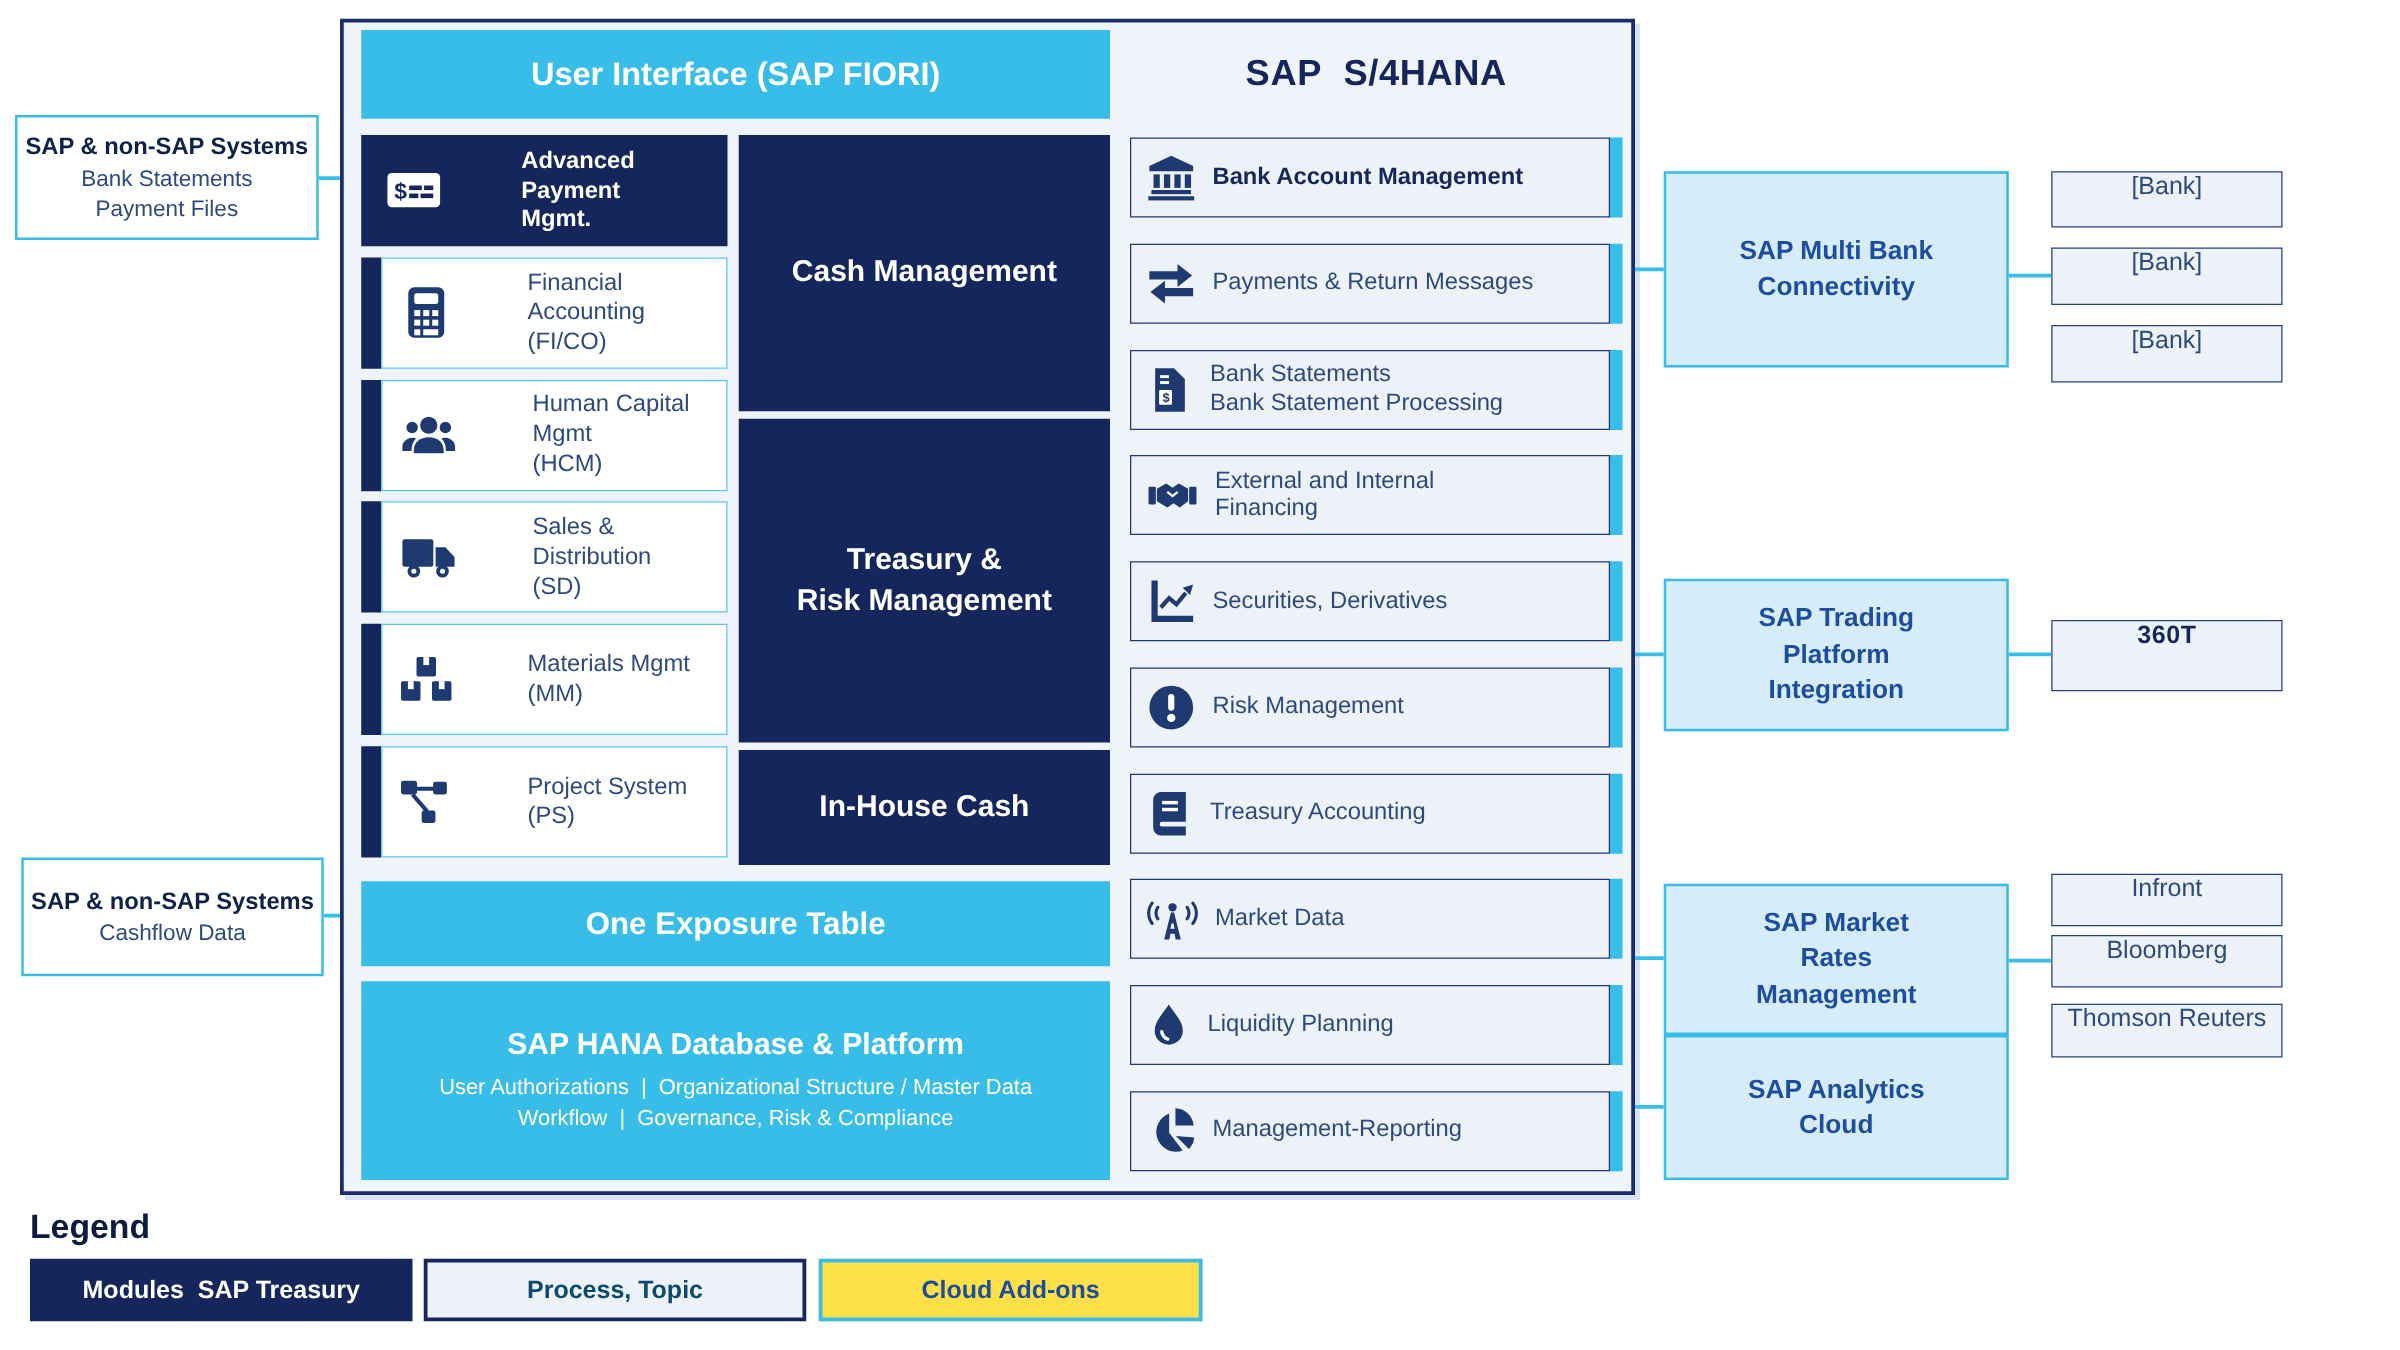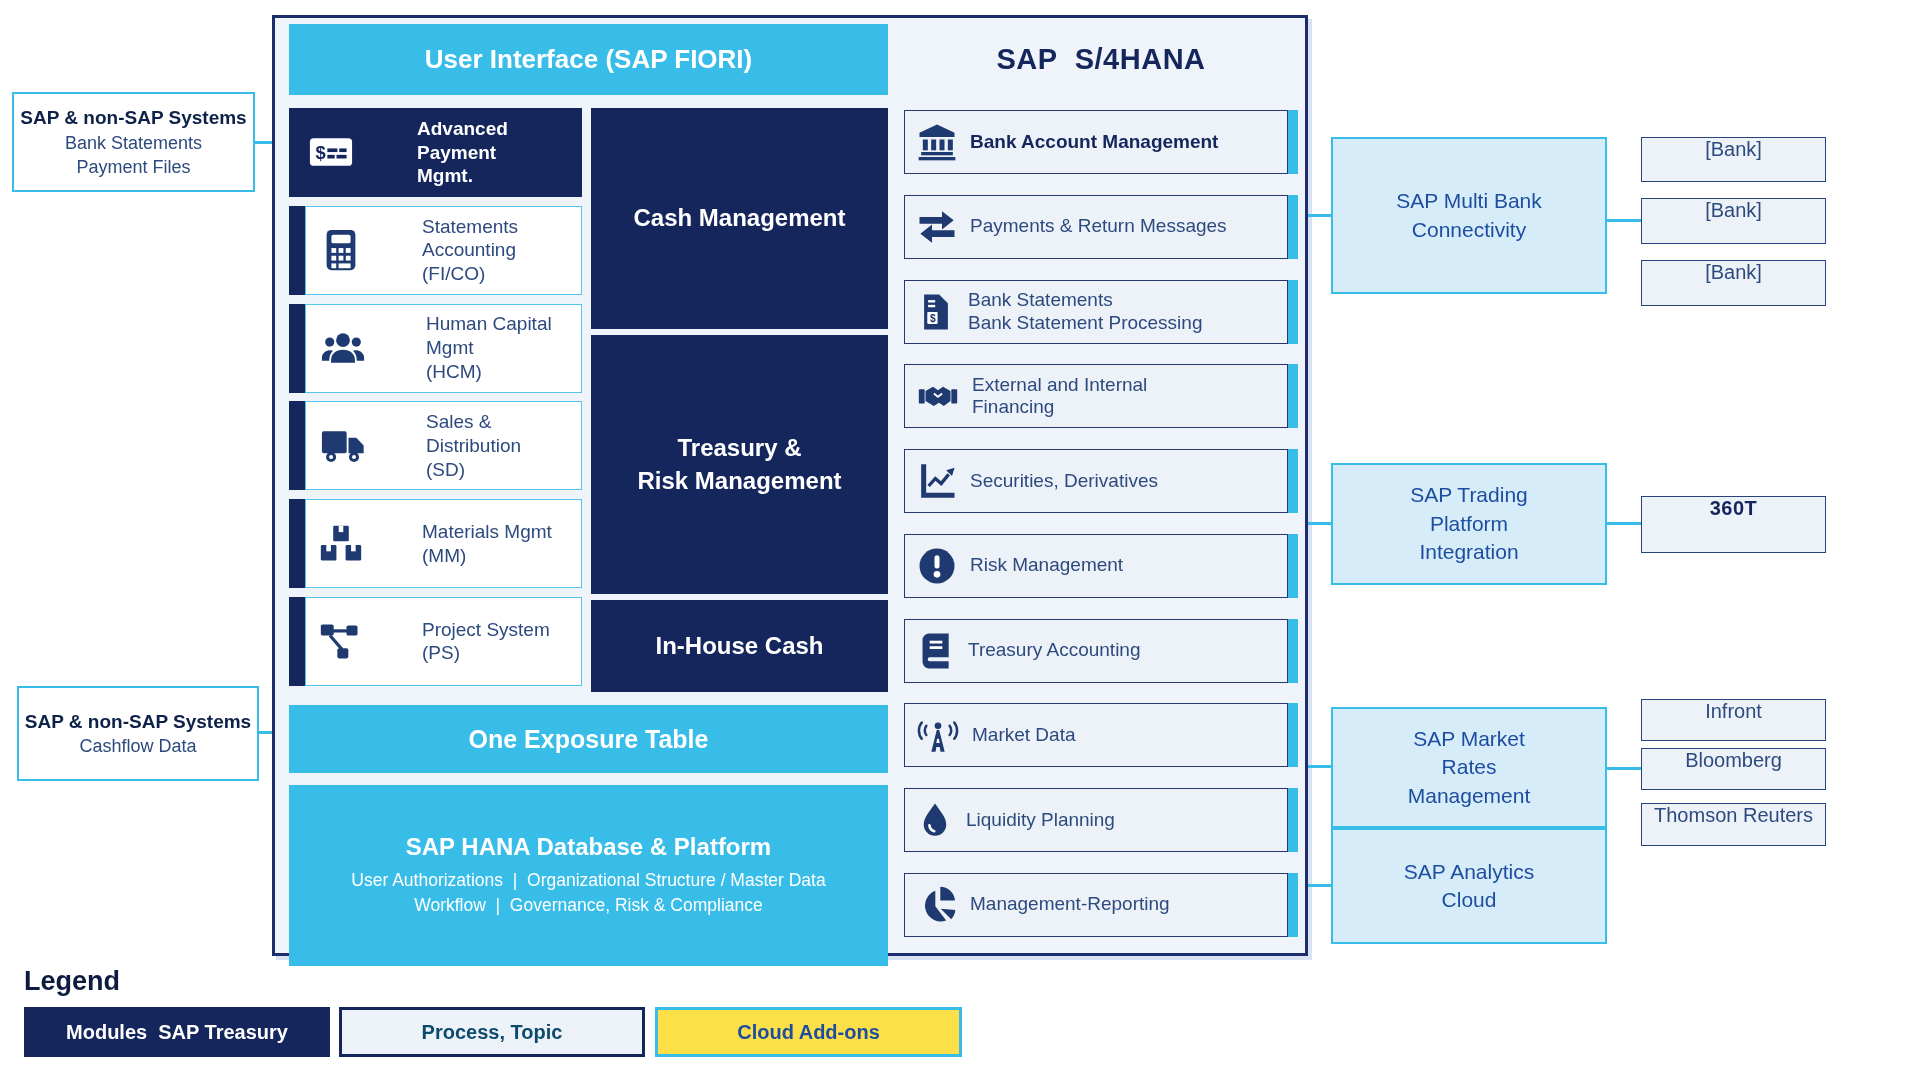--- a/index.html
+++ b/index.html
@@ -59,21 +59,21 @@
   #proc-treasury { left:591px; top:335px; width:297px; height:259px; }
   #proc-ihc      { left:591px; top:600px; width:297px; height:92px; }
 
   
   .one-exposure {
     left:289px; top:705px; width:599px; height:68px; background:#38bde8;
     color:#fff; font-weight:700; font-size:25px;
     display:flex; align-items:center; justify-content:center;
   }
   .hana {
-    left:289px; top:785px; width:599px; height:181px; background:#38bde8; color:#fff;
+    left:289px; top:785px; width:599px; height:159px; background:#38bde8; color:#fff;
     display:flex; flex-direction:column; align-items:center; justify-content:center; text-align:center;
   }
   .hana-title { font-weight:700; font-size:24px; margin-bottom:7px; }
   .hana-sub { font-size:17.5px; line-height:1.45; }
 
   
   .features-col {
     left:904px; top:110px; width:394px; height:827px;
     display:flex; flex-direction:column; justify-content:space-between;
   }
@@ -95,21 +95,21 @@
   #src1 { left:12px; top:92px;  width:243px; height:100px; }
   #src2 { left:17px; top:686px; width:242px; height:95px;  }
   .src-title { font-weight:700; font-size:19px; color:#0d2149; line-height:1.35; }
   .src-line  { font-size:18px; color:#2d4a7e; line-height:1.35; }
   .src-line:empty { display:none; }
 
   
   .addon {
     background:#d7ecf9; border:2.5px solid #38bde8;
     display:flex; align-items:center; justify-content:center; text-align:center;
-    font-weight:400; font-size:21px; color:#1d4d9f; line-height:1.35; padding:16px 50px;
+    font-weight:700; font-size:21px; color:#1d4d9f; line-height:1.35; padding:16px 50px;
   }
   #addon-mbc { left:1331px; top:137px; width:276px; height:157px; }
   #addon-tpi { left:1331px; top:463px; width:276px; height:122px; }
   #addon-mrm { left:1331px; top:707px; width:276px; height:121px; }
   #addon-sac { left:1331px; top:828px; width:276px; height:116px; }
 
   
   .partner {
     background:#edf2f9; border:1.5px solid #27437c;
     display:flex; align-items:flex-start; justify-content:center;
@@ -187,21 +187,21 @@
               <rect x="21.5" y="22" width="5" height="5"></rect>
               <rect x="29" y="22" width="5" height="5"></rect>
             <rect x="14" y="30" width="5" height="5"></rect>
               <rect x="21.5" y="30" width="5" height="5"></rect>
               <rect x="29" y="30" width="5" height="5"></rect>
             <rect x="14" y="38" width="5" height="5"></rect>
               <rect x="21.5" y="38" width="12.5" height="5"></rect>
           </g>
         </svg>
         <div class="m-label">
-          <span class="l1">Statements Accounting</span>
+          <span class="l1">Financial Accounting</span>
           <span class="l2">(FI/CO)</span>
         </div>
       </div>
     </div>
 
     <div class="module light">
       <div class="stripe"></div>
       <div class="m-body">
         <svg class="icon" viewBox="0 0 48 48" width="50" height="44" fill="currentColor">
           <circle cx="24" cy="15.5" r="7.5"></circle>

